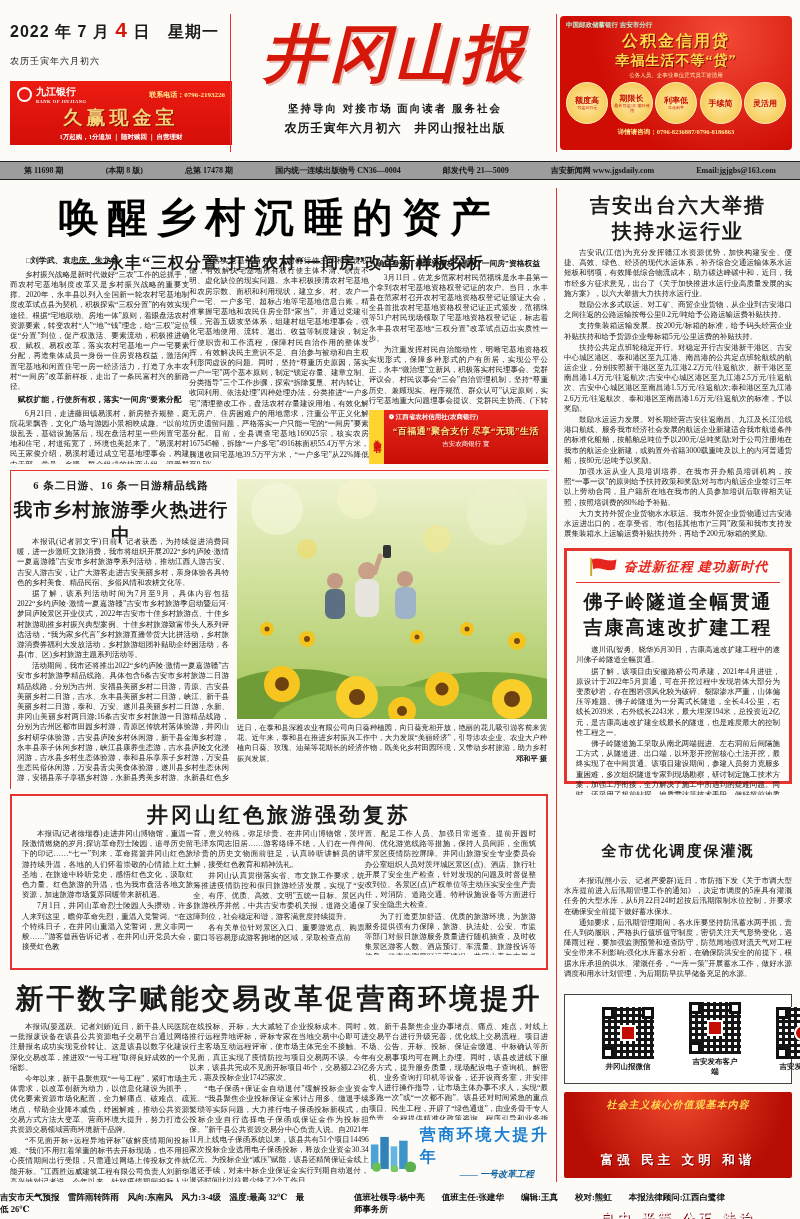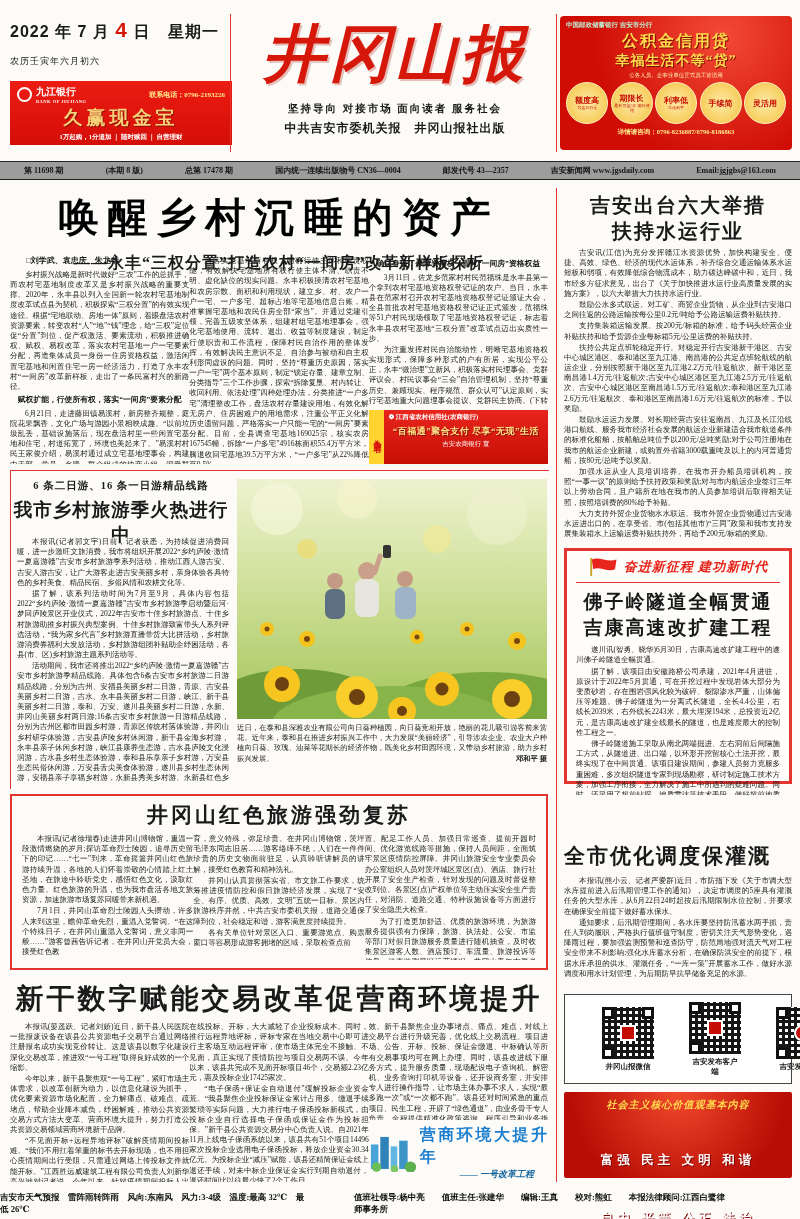--- a/index.html
+++ b/index.html
@@ -73,21 +73,21 @@
   #t-head{position:absolute;left:2px;top:8px;width:216px;text-align:center;}
   .t-kicker{font-size:10.5px;font-weight:bold;letter-spacing:1px;}
   .t-h1{font-size:18.5px;font-weight:900;font-family:"Liberation Sans",sans-serif;margin-top:4px;letter-spacing:1px;}
   #t-text{position:absolute;left:6px;top:66px;width:212px;height:246px;overflow:hidden;}
   #t-photo{position:absolute;left:226px;top:8px;width:310px;height:240px;overflow:hidden;}
   #t-caption{position:absolute;left:226px;top:252px;width:310px;height:60px;font-size:7.3px;
              line-height:1.4;text-align:justify;overflow:hidden;}
   #t-caption .credit{font-weight:bold;float:right;}
   
   #jgs{left:10px;top:794px;width:538px;height:176px;border:2px solid #e3342f;box-sizing:border-box;padding:5px 10px;}
-  .jgs-h1{text-align:center;font-size:21px;font-weight:900;font-family:"Liberation Sans",sans-serif;letter-spacing:3px;margin-bottom:5px;}
+  .jgs-h1{text-align:center;font-size:21px;font-weight:900;font-family:"Liberation Sans",sans-serif;letter-spacing:3px;}
   #jgs .cols{height:126px;}
   
   #xg-head{left:10px;top:980px;width:538px;text-align:center;font-size:28px;font-weight:900;
            font-family:"Liberation Sans",sans-serif;letter-spacing:3px;}
   #xg-cols{left:10px;top:1022px;width:538px;height:160px;}
   #xg-col3{position:relative;}
   #xg-col3 .txtwrap{height:calc(100% - 62px);overflow:hidden;}
   .biz-graphic{position:absolute;left:0;right:0;bottom:0;height:58px;}
   .biz-top{display:flex;align-items:center;gap:4px;}
   .biz-title{font-size:16px;font-weight:900;color:#1d7fd0;font-family:"Liberation Sans",sans-serif;letter-spacing:1px;}
@@ -97,21 +97,21 @@
   .sb{left:564px;width:228px;}
   #w-head{top:192px;text-align:center;font-size:20px;font-weight:900;font-family:"Liberation Sans",sans-serif;letter-spacing:2px;line-height:1.3;}
   #w-text{top:248px;height:294px;overflow:hidden;}
   #tunnel{top:548px;height:236px;border:3px solid #e3342f;box-sizing:border-box;padding:6px 9px;background:#fffdf9;}
   .flag-banner{display:flex;align-items:center;justify-content:center;gap:6px;}
   .flag-banner span{font-size:13px;font-weight:900;font-style:italic;color:#e8251c;letter-spacing:1px;
                     font-family:"Liberation Sans",sans-serif;}
   .tn-rule{height:1px;background:#e3342f;margin:5px 0 6px;}
   .tn-h{text-align:center;font-size:19px;font-weight:900;font-family:"Liberation Sans",sans-serif;letter-spacing:2px;line-height:1.35;}
   #tn-text{margin-top:5px;height:150px;overflow:hidden;}
-  #irr-head{top:842px;font-size:21px;font-weight:900;font-family:"Liberation Sans",sans-serif;letter-spacing:2px;}
+  #irr-head{top:842px;text-align:center;font-size:15px;font-weight:900;font-family:"Liberation Sans",sans-serif;letter-spacing:2px;}
   #irr-text{top:876px;height:112px;overflow:hidden;}
   #qrbox{top:994px;height:90px;border:1px solid #444;box-sizing:border-box;display:flex;
          justify-content:space-around;align-items:center;padding:4px 2px;background:#fff;}
   .qr-item{text-align:center;padding-left:35px;}
   .qr{width:52px;height:52px;margin:0 auto;position:relative;
       background:repeating-linear-gradient(90deg,#161616 0 3px,transparent 3px 6px),
                  repeating-linear-gradient(0deg,#161616 0 3px,#fff 3px 6px);}
   .qr .fp{position:absolute;width:12px;height:12px;background:#fff;border:3px solid #111;box-sizing:border-box;}
   .fp.tl{left:0;top:0}.fp.tr{right:0;top:0}.fp.bl{left:0;bottom:0}
   .qr .logo{position:absolute;inset:0;margin:auto;width:12px;height:12px;background:#c40d05;border:2px solid #fff;}
@@ -153,21 +153,21 @@
       <div class="bank-prod">久赢现金宝</div>
       <div class="bank-feat">1万起购，1分追加 ｜ 随时赎回 ｜ 自营理财</div>
     </div>
   </div>
 
   <div class="abs redline" style="left:230px;top:14px;width:1px;height:138px;"></div>
 
   <div class="abs" id="hdr-center">
     <div class="masthead">井冈山报</div>
     <div class="slogan">坚持导向  对接市场  面向读者  服务社会</div>
-    <div class="publisher">中共吉安市委机关报　井冈山报社出版</div>
+    <div class="publisher">农历壬寅年六月初六　井冈山报社出版</div>
   </div>
 
   <div class="abs redline" style="left:556px;top:14px;width:1px;height:138px;"></div>
 
   <div class="abs" id="hdr-right">
     <div class="psbc-bank">中国邮政储蓄银行  吉安市分行</div>
     <div class="psbc-l1">公积金信用贷</div>
     <div class="psbc-l2">幸福生活不等“贷”</div>
     <div class="psbc-sub">公务人员、企事业单位正式员工皆适用</div>
     <div class="bubbles">
@@ -193,21 +193,21 @@
         </div>
     </div>
     <div class="psbc-phone">详情请咨询：0796-8236887/0796-8186863</div>
   </div>
 
   <div class="abs" id="infobar">
     <span>第 11698 期</span>
     <span>(本期 8 版)</span>
     <span>总第 17478 期</span>
     <span>国内统一连续出版物号  CN36—0004</span>
-    <span>邮发代号  43—2357</span>
+    <span>邮发代号  21—5009</span>
     <span>吉安新闻网  www.jgsdaily.com</span>
     <span>Email:jgjgbs@163.com</span>
   </div>
 
   <div class="abs redline" id="vmain"></div>
 
   <div class="abs" id="lead-head">
     <div class="lead-h1">唤醒乡村沉睡的资产</div>
     <div class="lead-sub">——永丰“三权分置”打造农村“一间房”改革新样板探析</div>
   </div>

